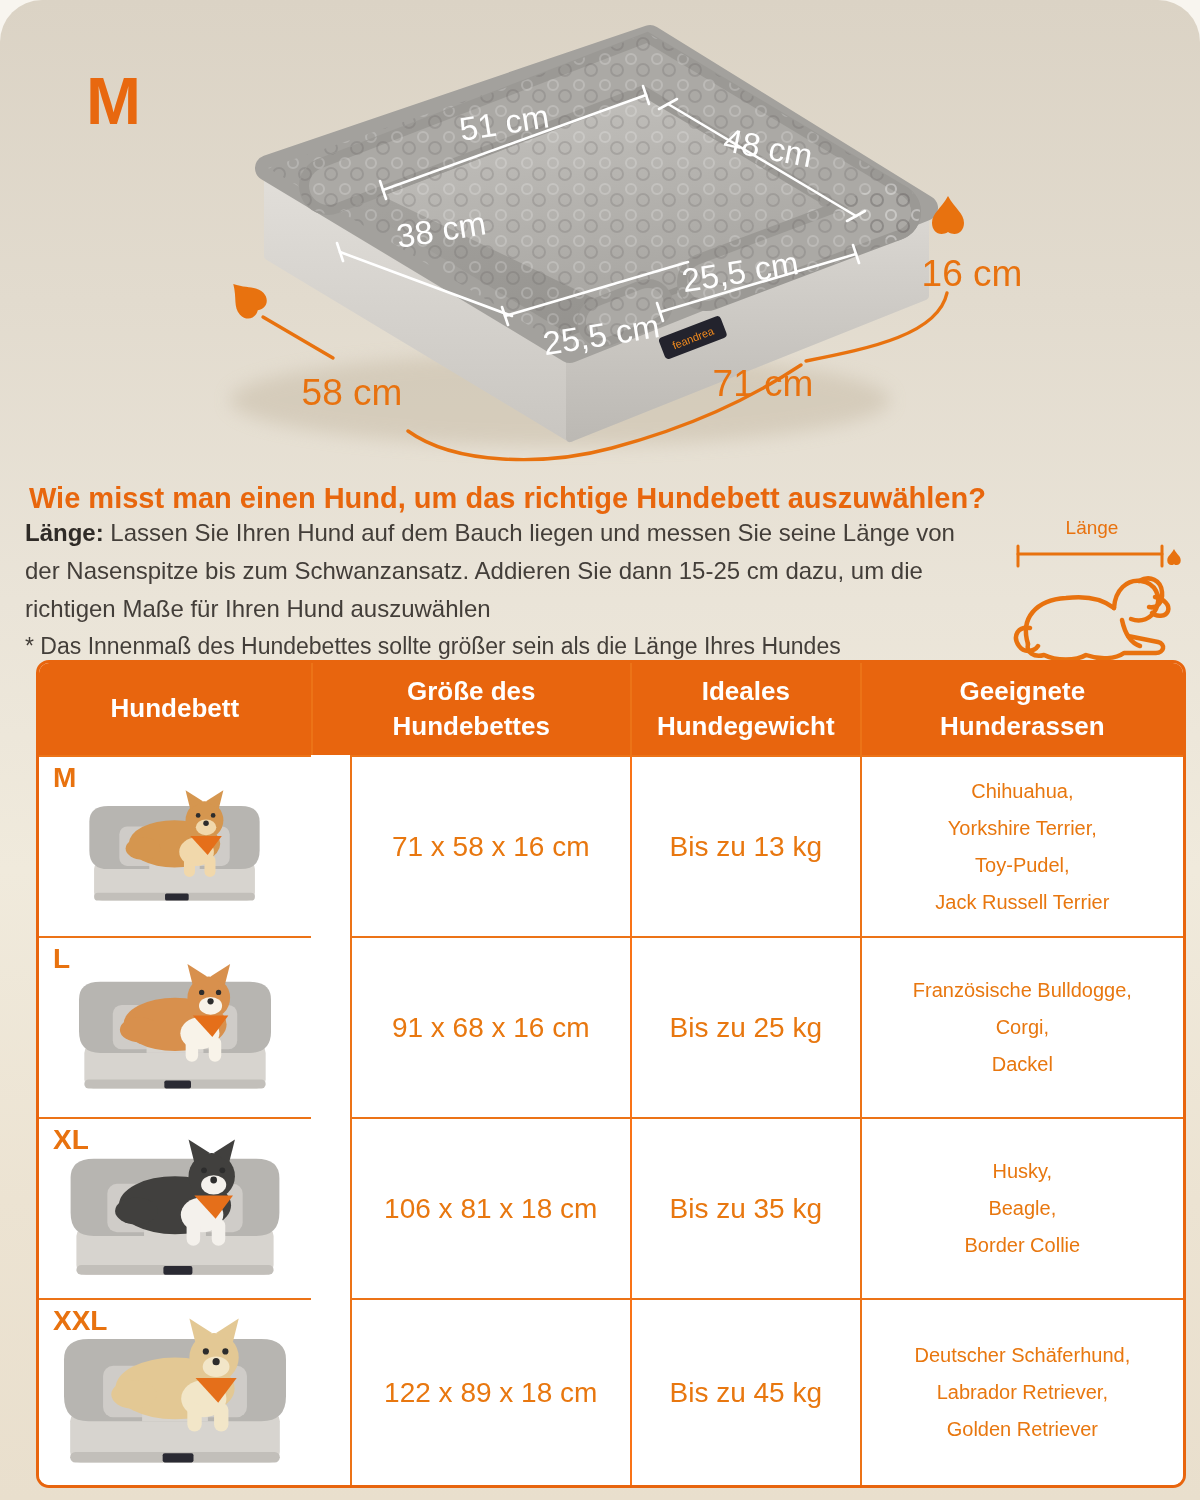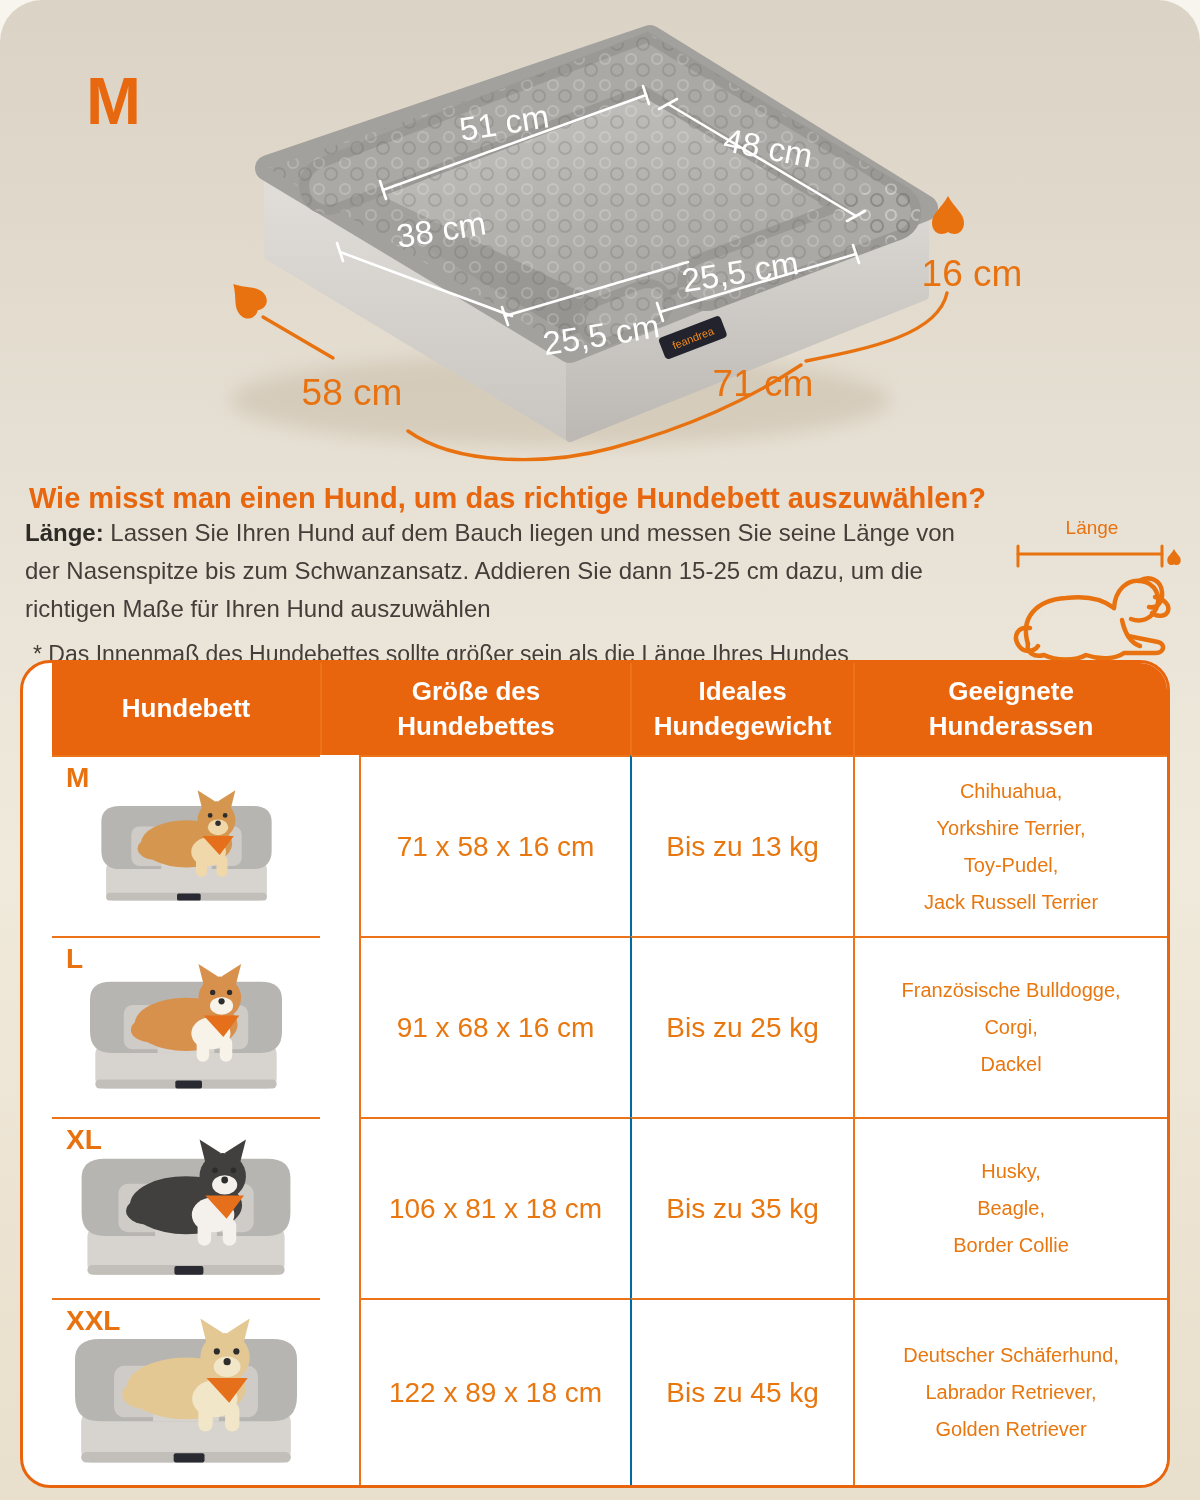--- a/index.html
+++ b/index.html
@@ -30,50 +30,49 @@
   .guide-heading {
     position:absolute; left:25px; top:8px; margin:4px;
     font-size:29px; font-weight:bold; color:#e8660d;
   }
   .guide-body {
     position:absolute; left:25px; top:44px; margin:0; width:958px;
     font-size:24px; line-height:38px; color:#433e39;
   }
   .guide-body b { color:#2f2b27; }
   .guide-footnote {
-    position:absolute; left:25px; top:163px; margin:8px;
+    position:absolute; left:25px; top:163px; margin:0;
     font-size:23px; color:#433e39;
   }
   .guide-diagram { position:absolute; right:14px; top:46px; }
   .guide-diagram text { font-family:"Liberation Sans", sans-serif; }
   
   .table-wrap {
-    position:absolute; left:20px; top:660px; width:1150px; height:828px;
-    box-sizing:border-box; border:3px solid #e8650e; border-radius:30px;
+    position:absolute; left:36px; top:660px; width:1150px; height:828px;
+    box-sizing:border-box; border:3px solid #e8650e; border-radius:13px;
     overflow:hidden; background:#ffffff;
     display:grid;
     grid-template-columns:273fr 321fr 231fr 325fr;
     grid-template-rows:92px 1fr 1fr 1fr 1fr;
-    padding-left:29px;
   }
   .th {
     background:#e8650e; color:#ffffff;
     display:flex; align-items:center; justify-content:center; text-align:center;
     font-size:26px; font-weight:bold; line-height:1.35; padding:0 14px;
     border-left:2px solid #ffffff;
   }
   .th.col1 { border-left:none; }
   .td {
     background:#ffffff; color:#e8770f;
     display:flex; align-items:center; justify-content:center; text-align:center;
     border-top:2px solid #ec7317;
   }
   .td.col2, .td.col3, .td.col4, .th.colb { border-left:2px solid #ec7317; }
   .td.col2 { border-left:2px solid #ec7317;margin-left:39px; }
-  .td.col3 { border-left:2px solid #0369a1; }
+  .td.col3 { border-left:2px solid #f97316; }
   .td.col4 { border-left:2px solid #ec7317; }
   .cell-size, .cell-weight { font-size:28px; font-weight:500; }
   .cell-breeds { font-size:20px; font-weight:500; line-height:37px; white-space:pre-line; padding:0 6px; }
   .cell-photo { position:relative; }
   .row-label {
     position:absolute; top:7px; left:14px;
     font-size:28px; font-weight:bold; color:#e8720f; line-height:1;
   }
   .dog-m   { --fur:#d5964f; --fur2:#f1d8ab; }
   .dog-l   { --fur:#d8904d; --fur2:#f8f3e9; }

